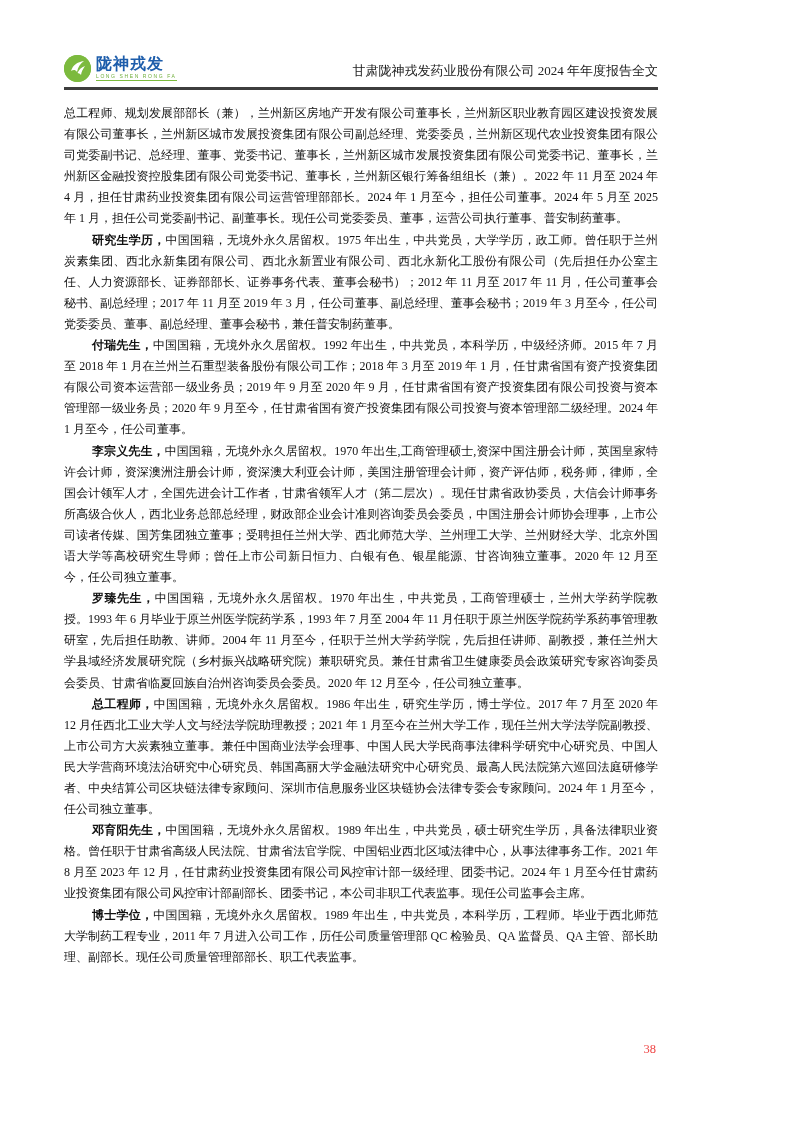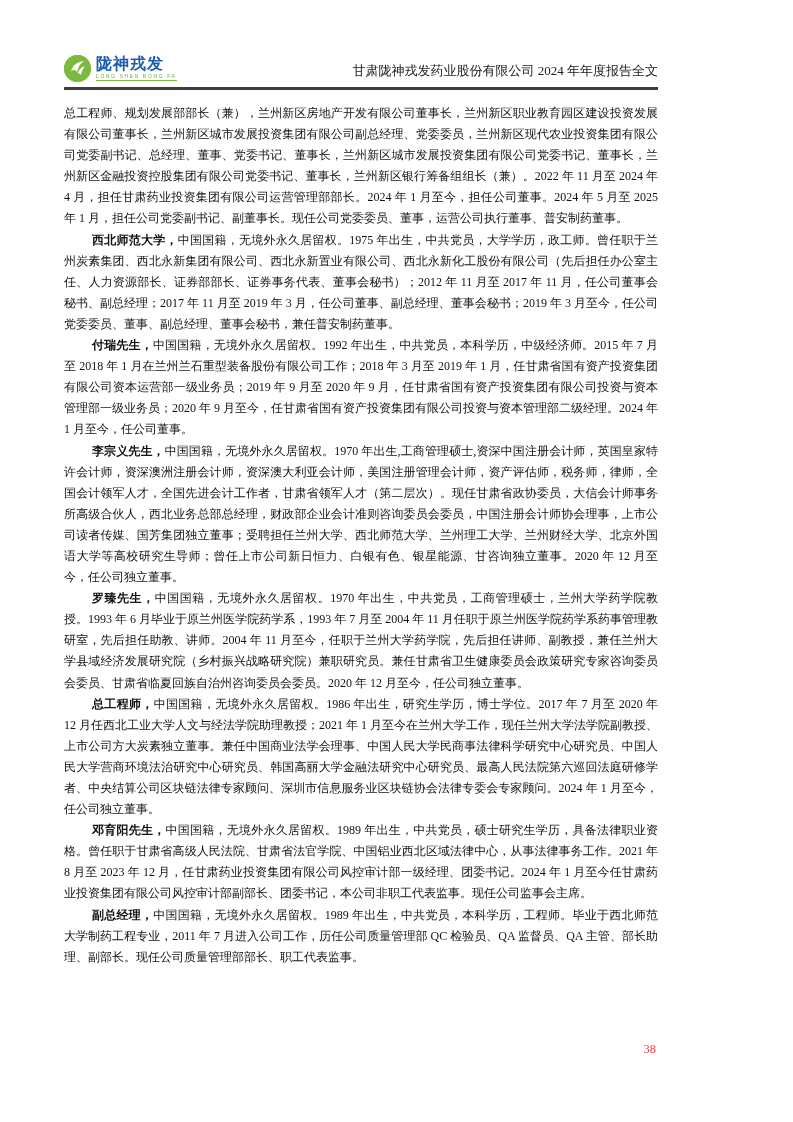--- a/index.html
+++ b/index.html
@@ -103,24 +103,24 @@
         <span class="logo-cn">陇神戎发</span>
         <span class="logo-en">LONG SHEN RONG FA</span>
       </span>
     </div>
     <div class="report-title">甘肃陇神戎发药业股份有限公司 2024 年年度报告全文</div>
   </div>
   <div class="header-rule"></div>
 
   <div class="doc-body">
     <p class="para"><span class="person-name"></span><span>总工程师、规划发展部部长（兼），兰州新区房地产开发有限公司董事长，兰州新区职业教育园区建设投资发展有限公司董事长，兰州新区城市发展投资集团有限公司副总经理、党委委员，兰州新区现代农业投资集团有限公司党委副书记、总经理、董事、党委书记、董事长，兰州新区城市发展投资集团有限公司党委书记、董事长，兰州新区金融投资控股集团有限公司党委书记、董事长，兰州新区银行筹备组组长（兼）。2022 年 11 月至 2024 年 4 月，担任甘肃药业投资集团有限公司运营管理部部长。2024 年 1 月至今，担任公司董事。2024 年 5 月至 2025 年 1 月，担任公司党委副书记、副董事长。现任公司党委委员、董事，运营公司执行董事、普安制药董事。</span></p>
-    <p class="para indent"><span class="person-name">西北师范大学，</span><span>中国国籍，无境外永久居留权。1975 年出生，中共党员，大学学历，政工师。曾任职于兰州炭素集团、西北永新集团有限公司、西北永新置业有限公司、西北永新化工股份有限公司（先后担任办公室主任、人力资源部长、证券部部长、证券事务代表、董事会秘书）；2012 年 11 月至 2017 年 11 月，任公司董事会秘书、副总经理；2017 年 11 月至 2019 年 3 月，任公司董事、副总经理、董事会秘书；2019 年 3 月至今，任公司党委委员、董事、副总经理、董事会秘书，兼任普安制药董事。</span></p>
+    <p class="para indent"><span class="person-name">研究生学历，</span><span>中国国籍，无境外永久居留权。1975 年出生，中共党员，大学学历，政工师。曾任职于兰州炭素集团、西北永新集团有限公司、西北永新置业有限公司、西北永新化工股份有限公司（先后担任办公室主任、人力资源部长、证券部部长、证券事务代表、董事会秘书）；2012 年 11 月至 2017 年 11 月，任公司董事会秘书、副总经理；2017 年 11 月至 2019 年 3 月，任公司董事、副总经理、董事会秘书；2019 年 3 月至今，任公司党委委员、董事、副总经理、董事会秘书，兼任普安制药董事。</span></p>
     <p class="para indent"><span class="person-name">付瑞先生，</span><span>中国国籍，无境外永久居留权。1992 年出生，中共党员，本科学历，中级经济师。2015 年 7 月至 2018 年 1 月在兰州兰石重型装备股份有限公司工作；2018 年 3 月至 2019 年 1 月，任甘肃省国有资产投资集团有限公司资本运营部一级业务员；2019 年 9 月至 2020 年 9 月，任甘肃省国有资产投资集团有限公司投资与资本管理部一级业务员；2020 年 9 月至今，任甘肃省国有资产投资集团有限公司投资与资本管理部二级经理。2024 年 1 月至今，任公司董事。</span></p>
     <p class="para indent"><span class="person-name">李宗义先生，</span><span>中国国籍，无境外永久居留权。1970 年出生,工商管理硕士,资深中国注册会计师，英国皇家特许会计师，资深澳洲注册会计师，资深澳大利亚会计师，美国注册管理会计师，资产评估师，税务师，律师，全国会计领军人才，全国先进会计工作者，甘肃省领军人才（第二层次）。现任甘肃省政协委员，大信会计师事务所高级合伙人，西北业务总部总经理，财政部企业会计准则咨询委员会委员，中国注册会计师协会理事，上市公司读者传媒、国芳集团独立董事；受聘担任兰州大学、西北师范大学、兰州理工大学、兰州财经大学、北京外国语大学等高校研究生导师；曾任上市公司新日恒力、白银有色、银星能源、甘咨询独立董事。2020 年 12 月至今，任公司独立董事。</span></p>
     <p class="para indent"><span class="person-name">罗臻先生，</span><span>中国国籍，无境外永久居留权。1970 年出生，中共党员，工商管理硕士，兰州大学药学院教授。1993 年 6 月毕业于原兰州医学院药学系，1993 年 7 月至 2004 年 11 月任职于原兰州医学院药学系药事管理教研室，先后担任助教、讲师。2004 年 11 月至今，任职于兰州大学药学院，先后担任讲师、副教授，兼任兰州大学县域经济发展研究院（乡村振兴战略研究院）兼职研究员。兼任甘肃省卫生健康委员会政策研究专家咨询委员会委员、甘肃省临夏回族自治州咨询委员会委员。2020 年 12 月至今，任公司独立董事。</span></p>
     <p class="para indent"><span class="person-name">总工程师，</span><span>中国国籍，无境外永久居留权。1986 年出生，研究生学历，博士学位。2017 年 7 月至 2020 年 12 月任西北工业大学人文与经法学院助理教授；2021 年 1 月至今在兰州大学工作，现任兰州大学法学院副教授、上市公司方大炭素独立董事。兼任中国商业法学会理事、中国人民大学民商事法律科学研究中心研究员、中国人民大学营商环境法治研究中心研究员、韩国高丽大学金融法研究中心研究员、最高人民法院第六巡回法庭研修学者、中央结算公司区块链法律专家顾问、深圳市信息服务业区块链协会法律专委会专家顾问。2024 年 1 月至今，任公司独立董事。</span></p>
     <p class="para indent"><span class="person-name">邓育阳先生，</span><span>中国国籍，无境外永久居留权。1989 年出生，中共党员，硕士研究生学历，具备法律职业资格。曾任职于甘肃省高级人民法院、甘肃省法官学院、中国铝业西北区域法律中心，从事法律事务工作。2021 年 8 月至 2023 年 12 月，任甘肃药业投资集团有限公司风控审计部一级经理、团委书记。2024 年 1 月至今任甘肃药业投资集团有限公司风控审计部副部长、团委书记，本公司非职工代表监事。现任公司监事会主席。</span></p>
-    <p class="para indent"><span class="person-name">副总经理，</span><span>中国国籍，无境外永久居留权。1989 年出生，中共党员，本科学历，工程师。毕业于西北师范大学制药工程专业，2011 年 7 月进入公司工作，历任公司质量管理部 QC 检验员、QA 监督员、QA 主管、部长助理、副部长。现任公司质量管理部部长、职工代表监事。</span></p>
+    <p class="para indent"><span class="person-name">博士学位，</span><span>中国国籍，无境外永久居留权。1989 年出生，中共党员，本科学历，工程师。毕业于西北师范大学制药工程专业，2011 年 7 月进入公司工作，历任公司质量管理部 QC 检验员、QA 监督员、QA 主管、部长助理、副部长。现任公司质量管理部部长、职工代表监事。</span></p>
   </div>
 
   <div class="page-number">38</div>
 
 </div>
 
 </body></html>

